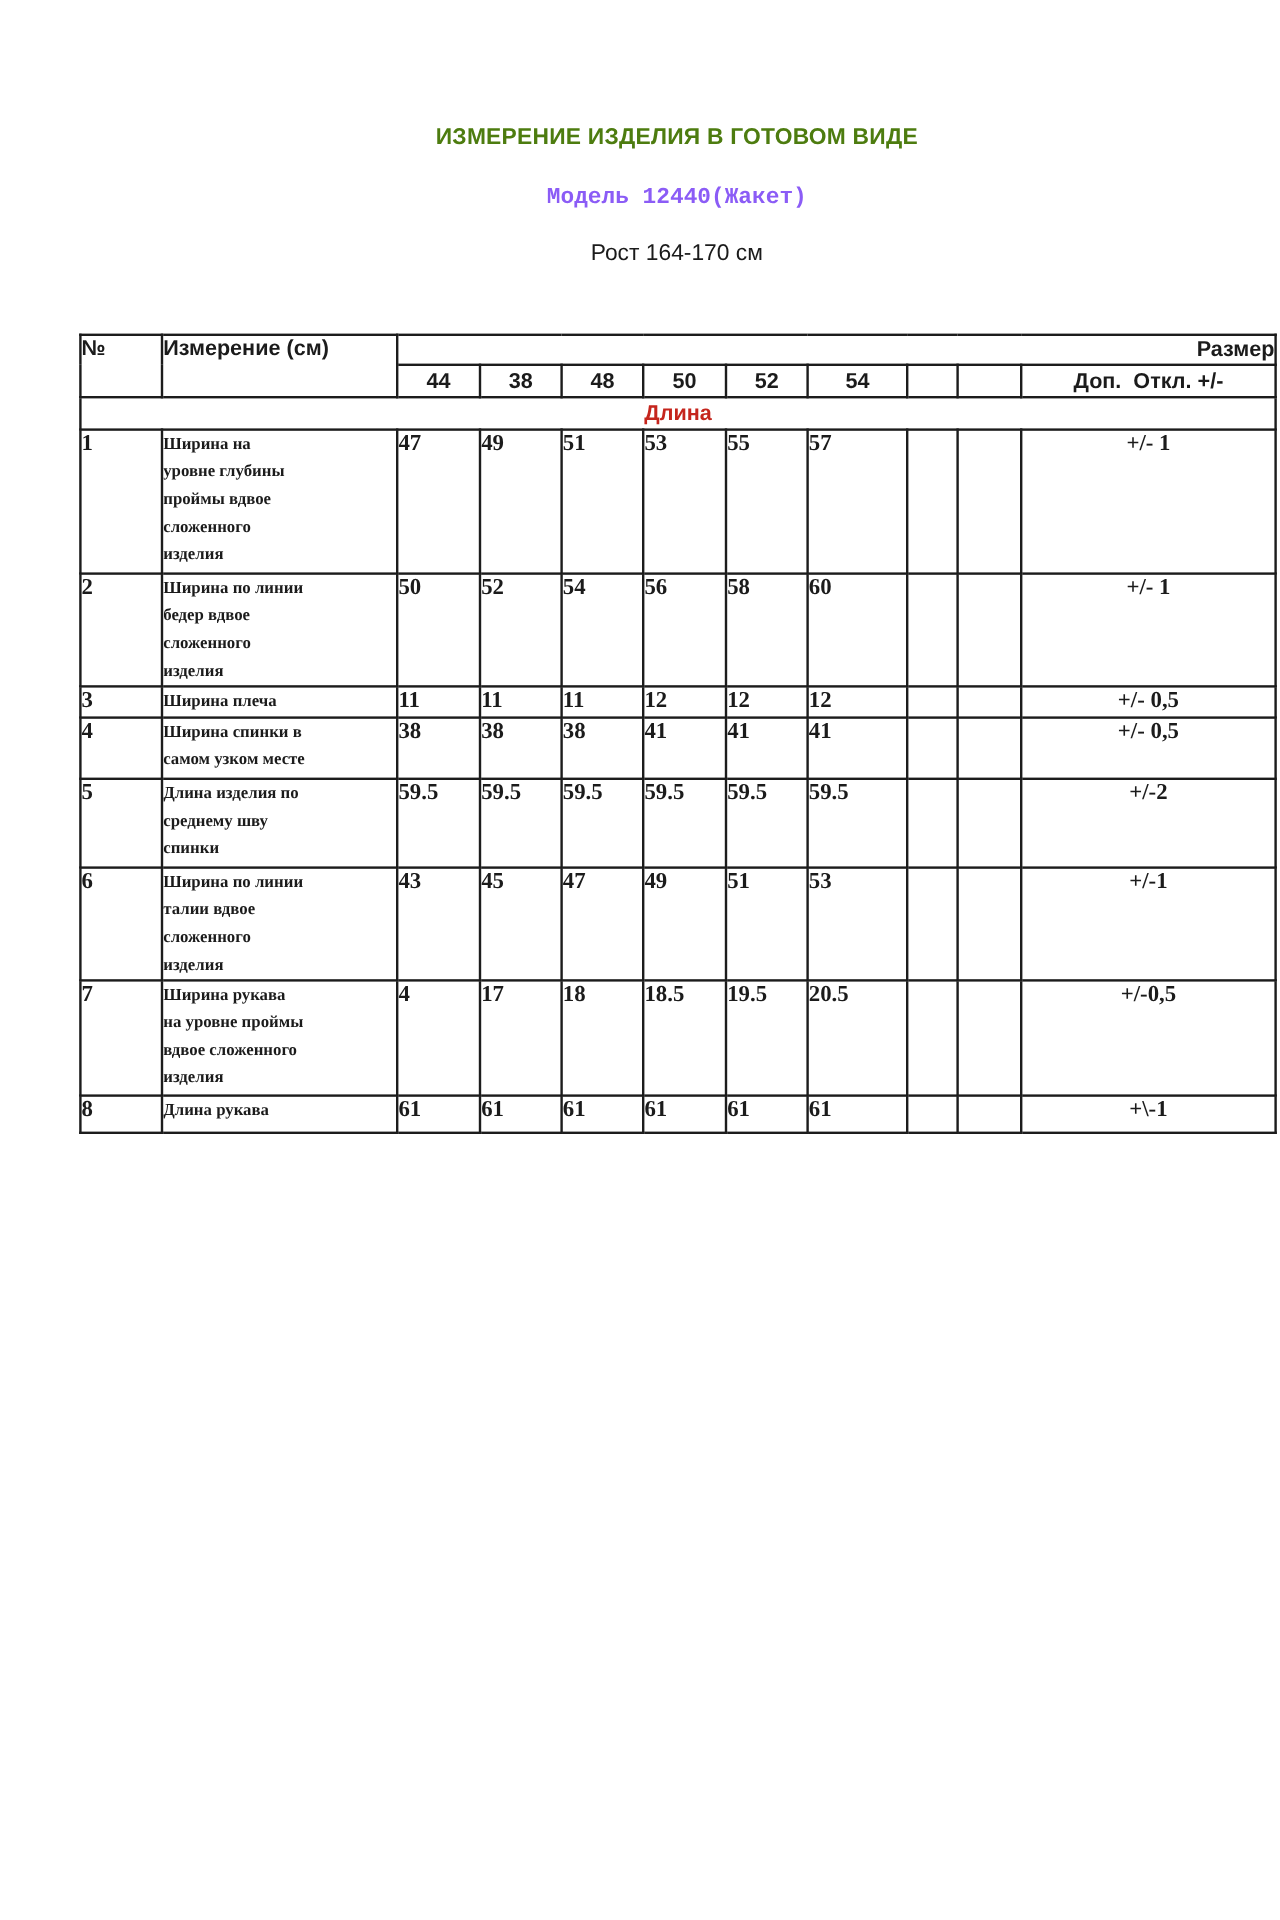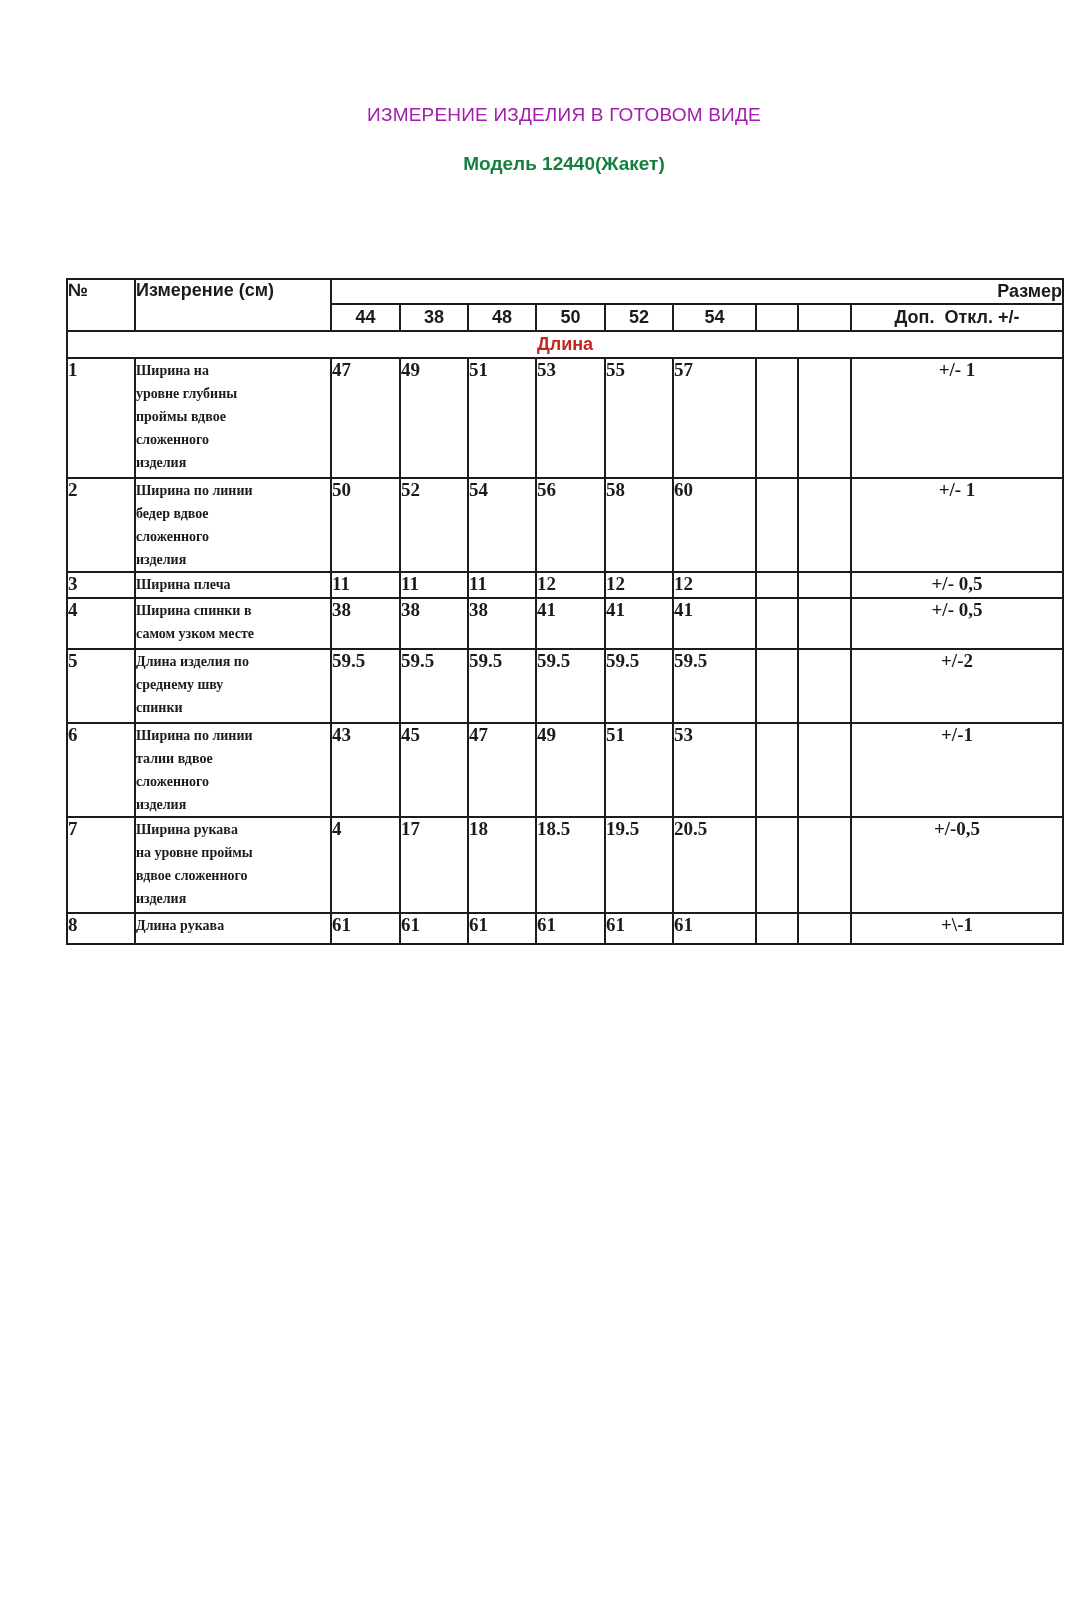--- a/index.html
+++ b/index.html
@@ -18,30 +18,31 @@
   }
   .headings {
     position: absolute;
     left: 66px;
     top: 104px;
     width: 996px;
     text-align: center;
   }
   .doc-title {
     font-size: 19px;
-    font-weight: normal;
-    color: #a21caf;
+    font-weight: bold;
+    color: #4d7c0f;
     letter-spacing: 0.2px;
     margin: 0 0 27px 0;
   }
   .doc-subtitle {
     font-size: 19px;
     font-weight: bold;
-    color: #15803d;
+    color: #8b5cf6;
     margin: 0 0 26px 0;
+    font-family: Liberation Mono, monospace;
   }
   .doc-height-note {
     font-size: 19px;
     font-weight: normal;
     color: #1b1b1b;
     margin: 0;
   }
   table.size-table {
     position: absolute;
     left: 66px;
@@ -134,20 +135,21 @@
   }
 </style>
 </head>
 <body>
 
 <div class="page">
 
   <div class="headings">
     <p class="doc-title">ИЗМЕРЕНИЕ ИЗДЕЛИЯ В ГОТОВОМ ВИДЕ</p>
     <p class="doc-subtitle">Модель 12440(Жакет)</p>
+    <p class="doc-height-note">Рост 164-170 см</p>
   </div>
 
   <table class="size-table">
     <colgroup>
       <col style="width:68px">
         <col style="width:196px">
       <col style="width:69px">
         <col style="width:68px">
         <col style="width:68px">
       <col style="width:69px">

